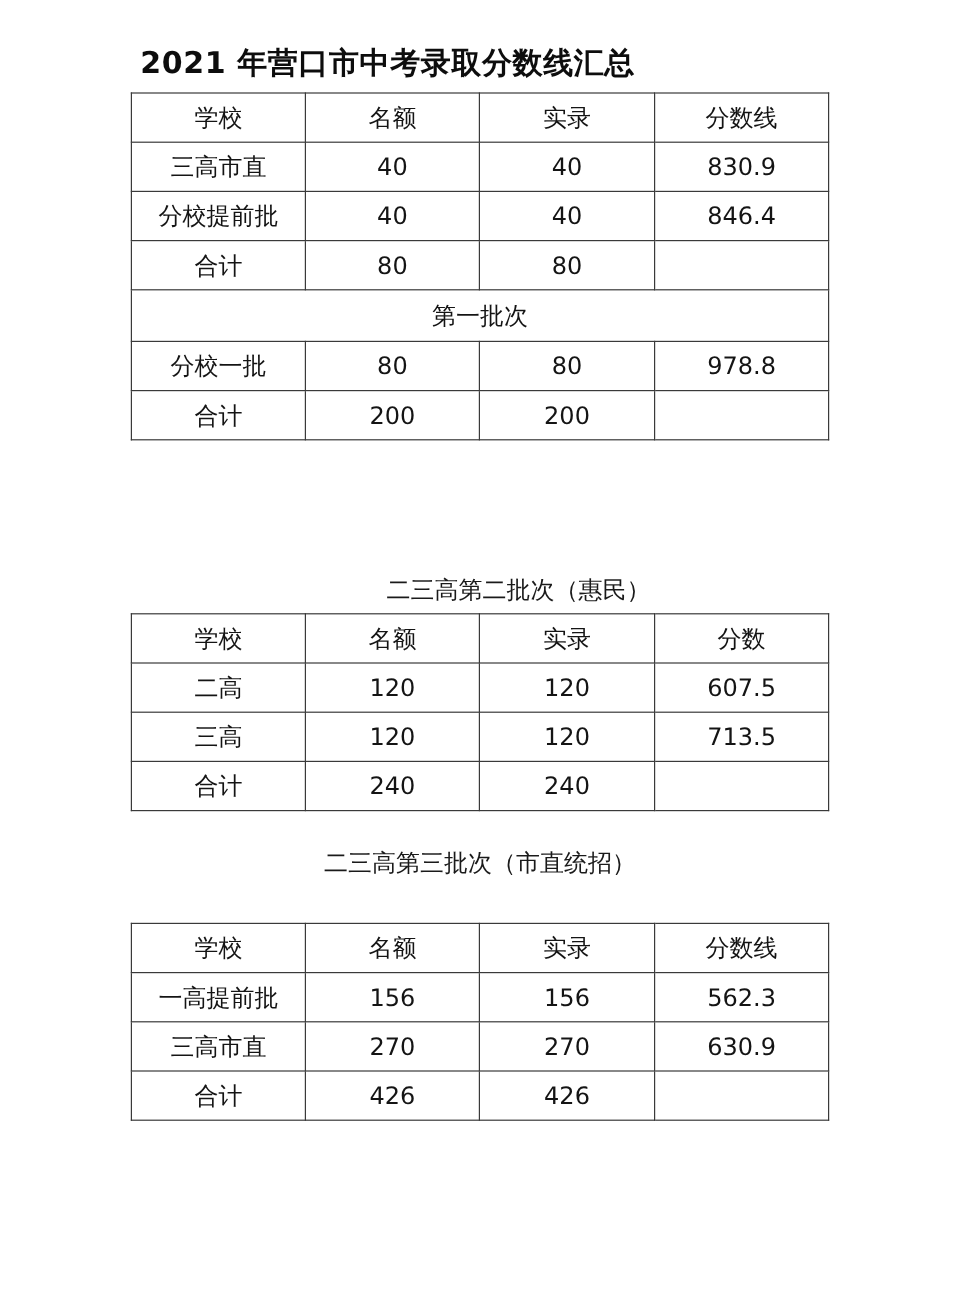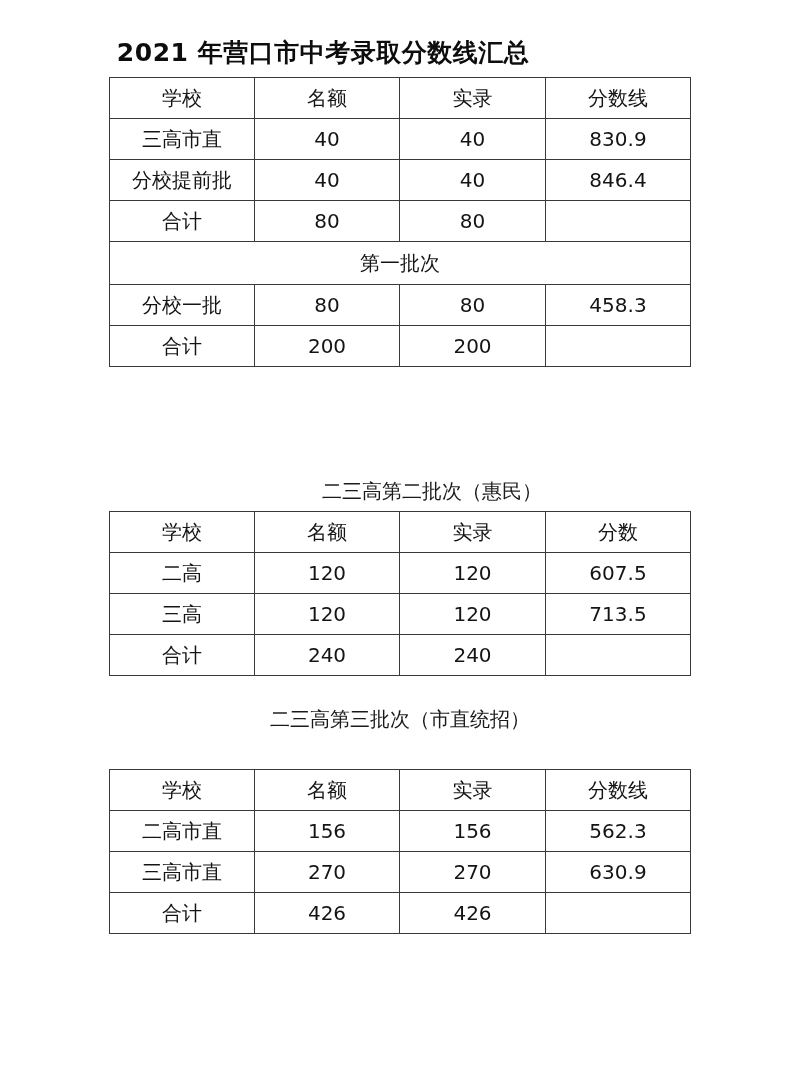--- a/index.html
+++ b/index.html
@@ -98,21 +98,21 @@
     <td>80</td>
     <td></td>
   </tr>
   <tr>
     <td colspan="4" class="batch-label">第一批次</td>
   </tr>
   <tr>
     <td>分校一批</td>
     <td>80</td>
     <td>80</td>
-    <td>458.3</td>
+    <td>978.8</td>
   </tr>
   <tr>
     <td>合计</td>
     <td>200</td>
     <td>200</td>
     <td></td>
   </tr>
 </tbody>
   </table>
 
@@ -161,21 +161,21 @@
       <col class="c4">
     </colgroup>
   <tbody>
       <tr>
     <td>学校</td>
     <td>名额</td>
     <td>实录</td>
     <td>分数线</td>
   </tr>
   <tr>
-    <td>二高市直</td>
+    <td>一高提前批</td>
     <td>156</td>
     <td>156</td>
     <td>562.3</td>
   </tr>
   <tr>
     <td>三高市直</td>
     <td>270</td>
     <td>270</td>
     <td>630.9</td>
   </tr>

